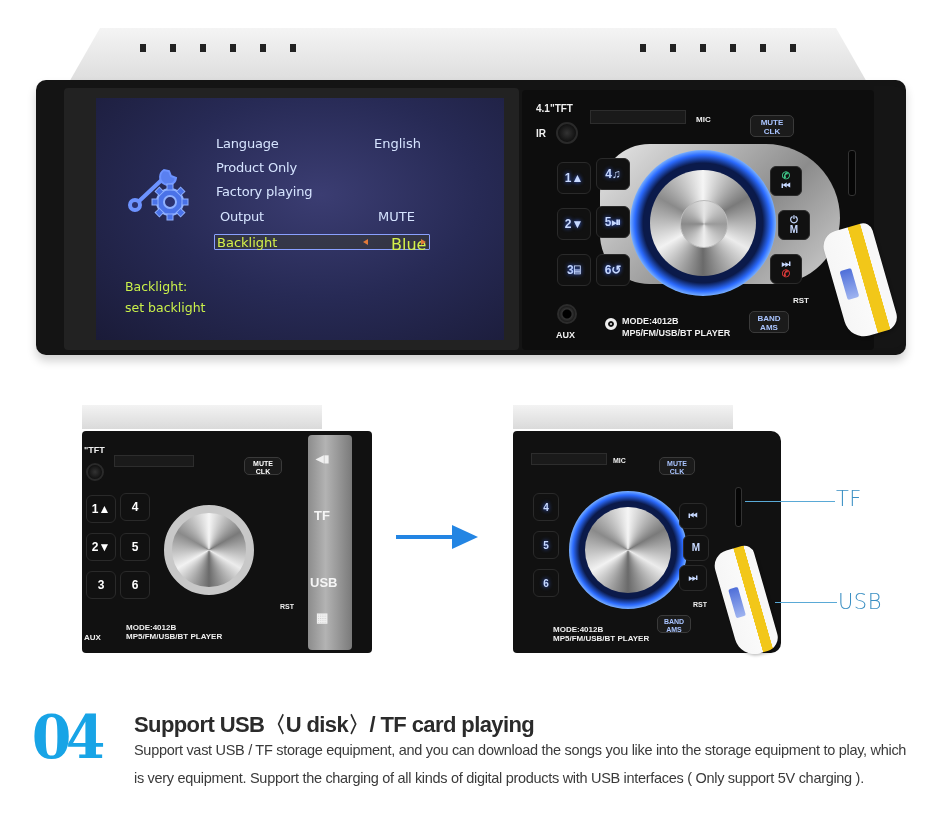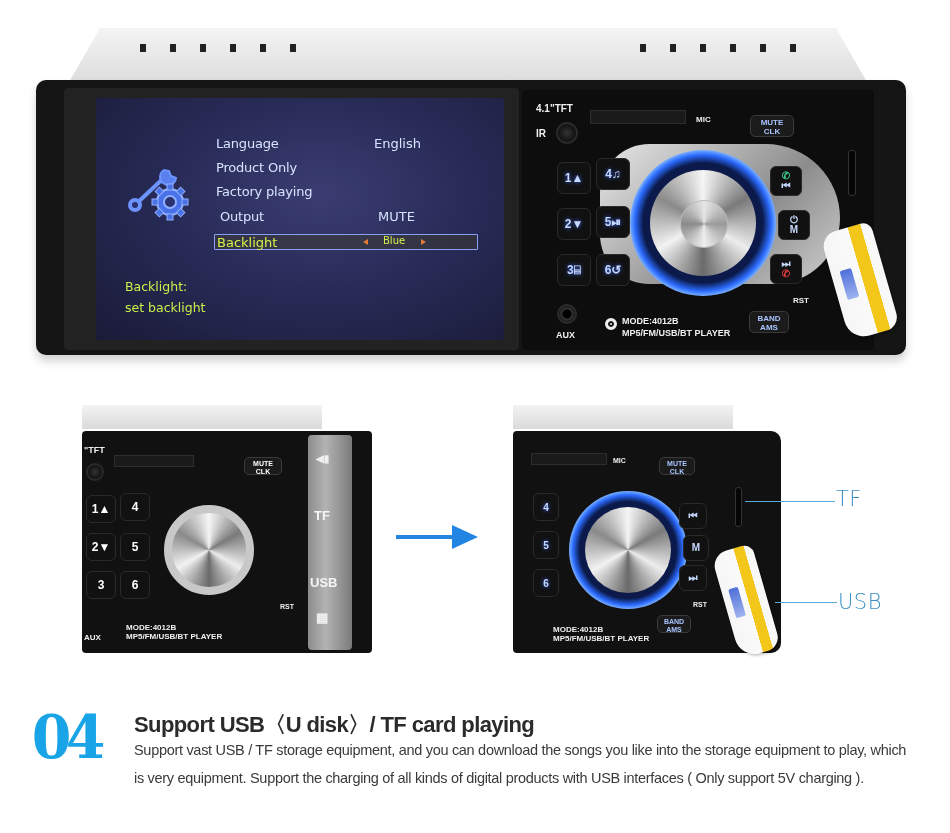--- a/index.html
+++ b/index.html
@@ -6,23 +6,23 @@
   body { width: 950px; height: 833px; background: #ffffff; position: relative; overflow: hidden; font-family: "Liberation Sans", sans-serif; }
 
   
   .chassis { position: absolute; left: 68px; top: 28px; width: 800px; height: 56px; background: linear-gradient(#f4f4f4, #dcdcdc); clip-path: polygon(4% 0, 96% 0, 100% 100%, 0 100%); }
   .vent { position: absolute; top: 44px; width: 6px; height: 8px; background: #222; }
   .faceplate { position: absolute; left: 36px; top: 80px; width: 870px; height: 275px; background: #141414; border-radius: 10px; box-shadow: 0 6px 10px rgba(0,0,0,0.18); }
   .bezel { position: absolute; left: 64px; top: 88px; width: 455px; height: 262px; background: #222; border-radius: 4px; }
   .screen { position: absolute; left: 96px; top: 98px; width: 408px; height: 242px; background: radial-gradient(ellipse at 55% 40%, #3b3d72 0%, #272a55 50%, #1a1b38 100%); overflow: hidden; }
   .menu-row { position: absolute; font-size: 13px; color: #d6e4ff; font-family: "DejaVu Sans", sans-serif; letter-spacing: -0.2px; }
   .menu-val { position: absolute; font-size: 13px; color: #d6e4ff; font-family: "DejaVu Sans", sans-serif; }
-  .menu-sel { position: absolute; left: 118px; top: 136px; width: 264px; height: 16px; border: 1px solid #8aa0ff; border-radius: 1px; background: rgba(60,60,40,0.45); }
+  .menu-sel { position: absolute; left: 118px; top: 136px; width: 216px; height: 16px; border: 1px solid #8aa0ff; border-radius: 1px; background: rgba(60,60,40,0.45); }
   .sel-label { position: absolute; left: 2px; top: 0px; font-size: 13px; color: #d4f04a; font-family: "DejaVu Sans", sans-serif; }
-  .sel-val { position: absolute; left: 168px; top: 0px; font-size: 10px; color: #d4f04a; font-family: "DejaVu Sans", sans-serif; }
+  .sel-val { position: absolute; left: 176px; top: 0px; font-size: 16px; color: #d4f04a; font-family: "DejaVu Sans", sans-serif; }
   .arrow-l, .arrow-r { position: absolute; top: 4px; width: 0; height: 0; border-top: 3px solid transparent; border-bottom: 3px solid transparent; }
   .arrow-l { left: 148px; border-right: 5px solid #e07a3a; }
   .arrow-r { left: 206px; border-left: 5px solid #e07a3a; }
   .help { position: absolute; left: 29px; font-size: 12.5px; color: #c9f04a; font-family: "DejaVu Sans", sans-serif; }
 
   .panel { position: absolute; left: 522px; top: 90px; width: 352px; height: 260px; background: #0d0d0d; border-radius: 4px; }
   .small-label { position: absolute; font-size: 9px; font-weight: bold; color: #f0f0f0; }
   .ir-dot { position: absolute; width: 22px; height: 22px; border-radius: 50%; background: radial-gradient(circle, #333 0%, #111 70%); border: 2px solid #2a2a2a; }
   .slot { position: absolute; width: 96px; height: 14px; background: #1a1a1a; border: 1px solid #2d2d2d; }
   .pill { position: absolute; background: #1b1b1b; border: 1px solid #3a3a3a; border-radius: 5px; color: #a9c4ff; font-size: 8px; font-weight: bold; text-align: center; line-height: 9px; padding-top: 2px; }

